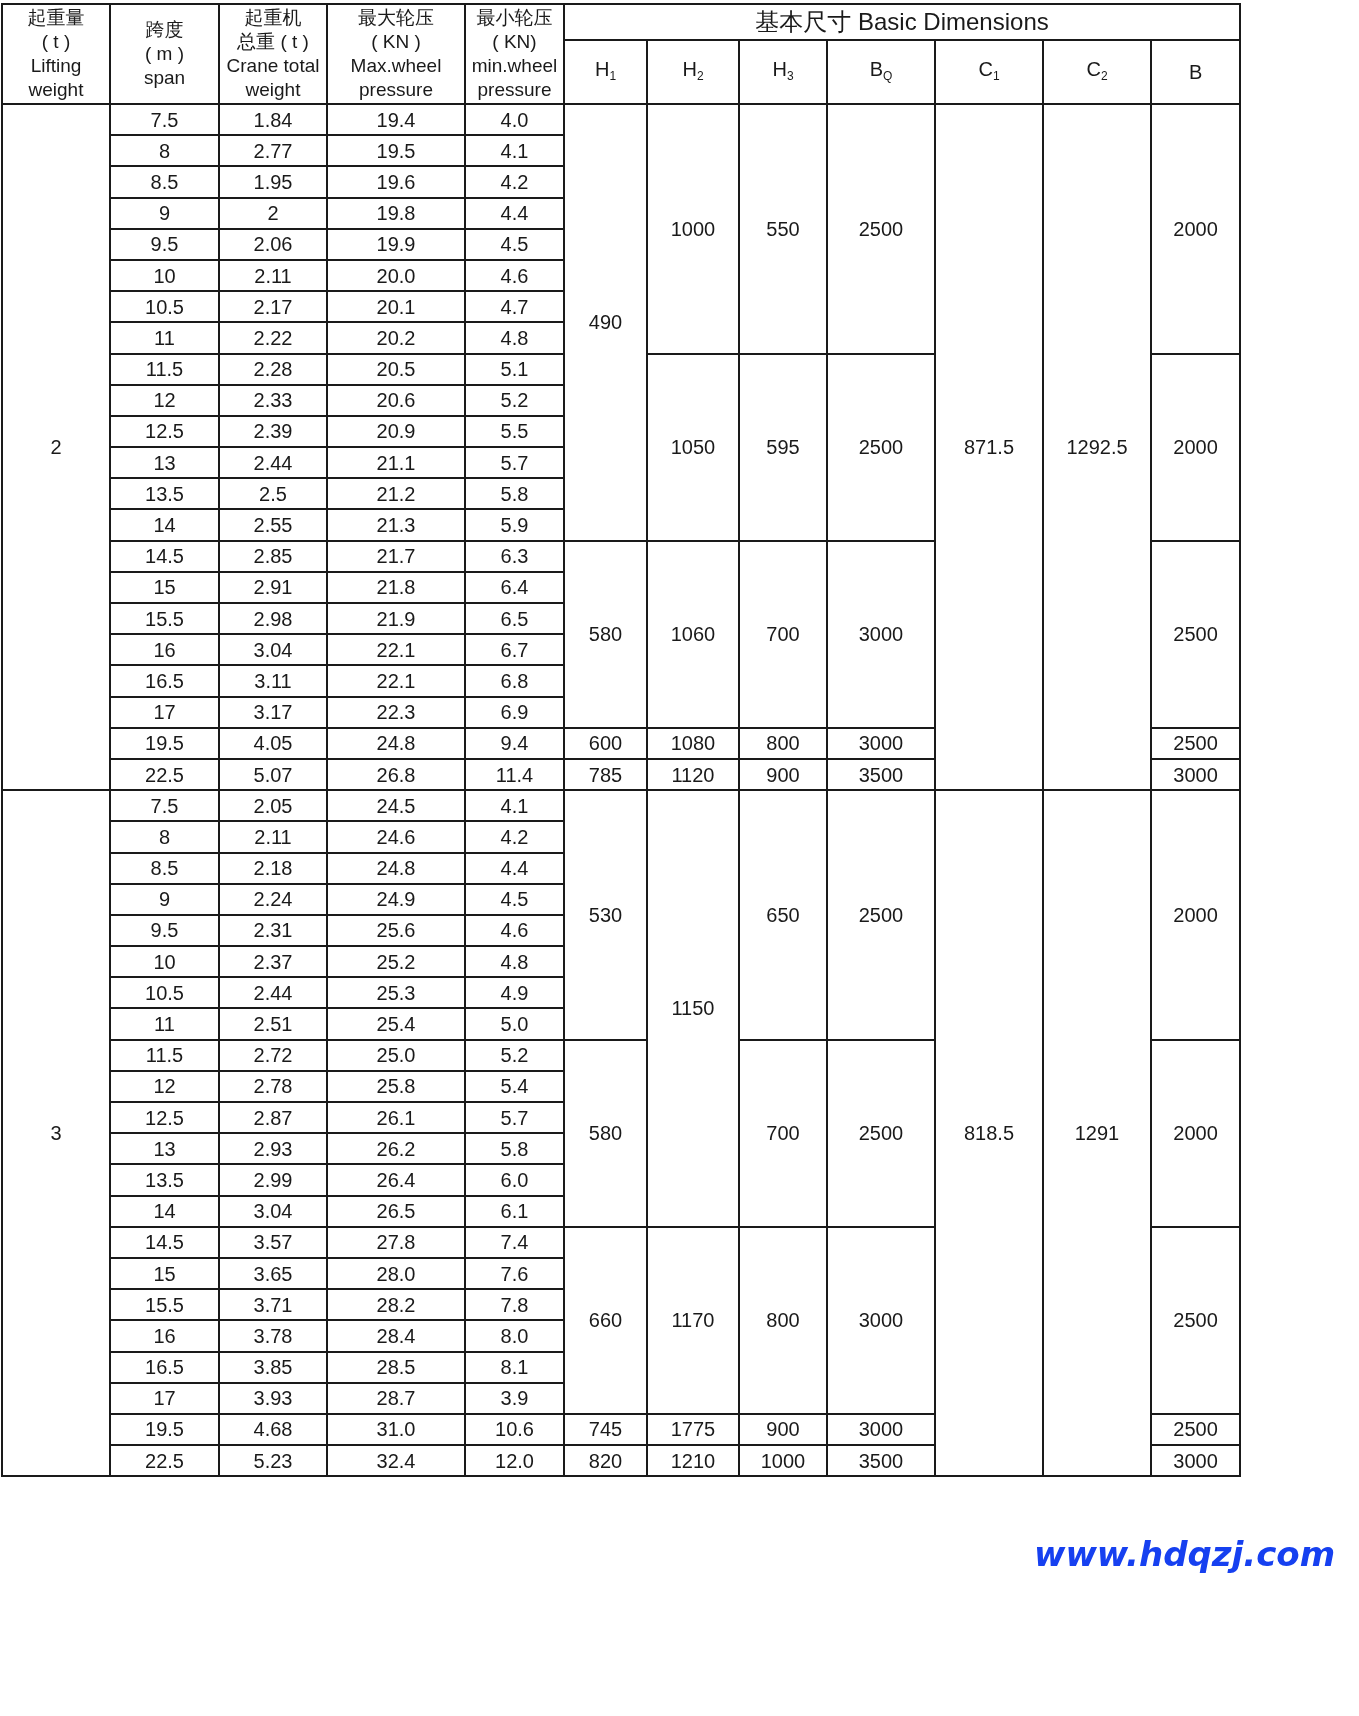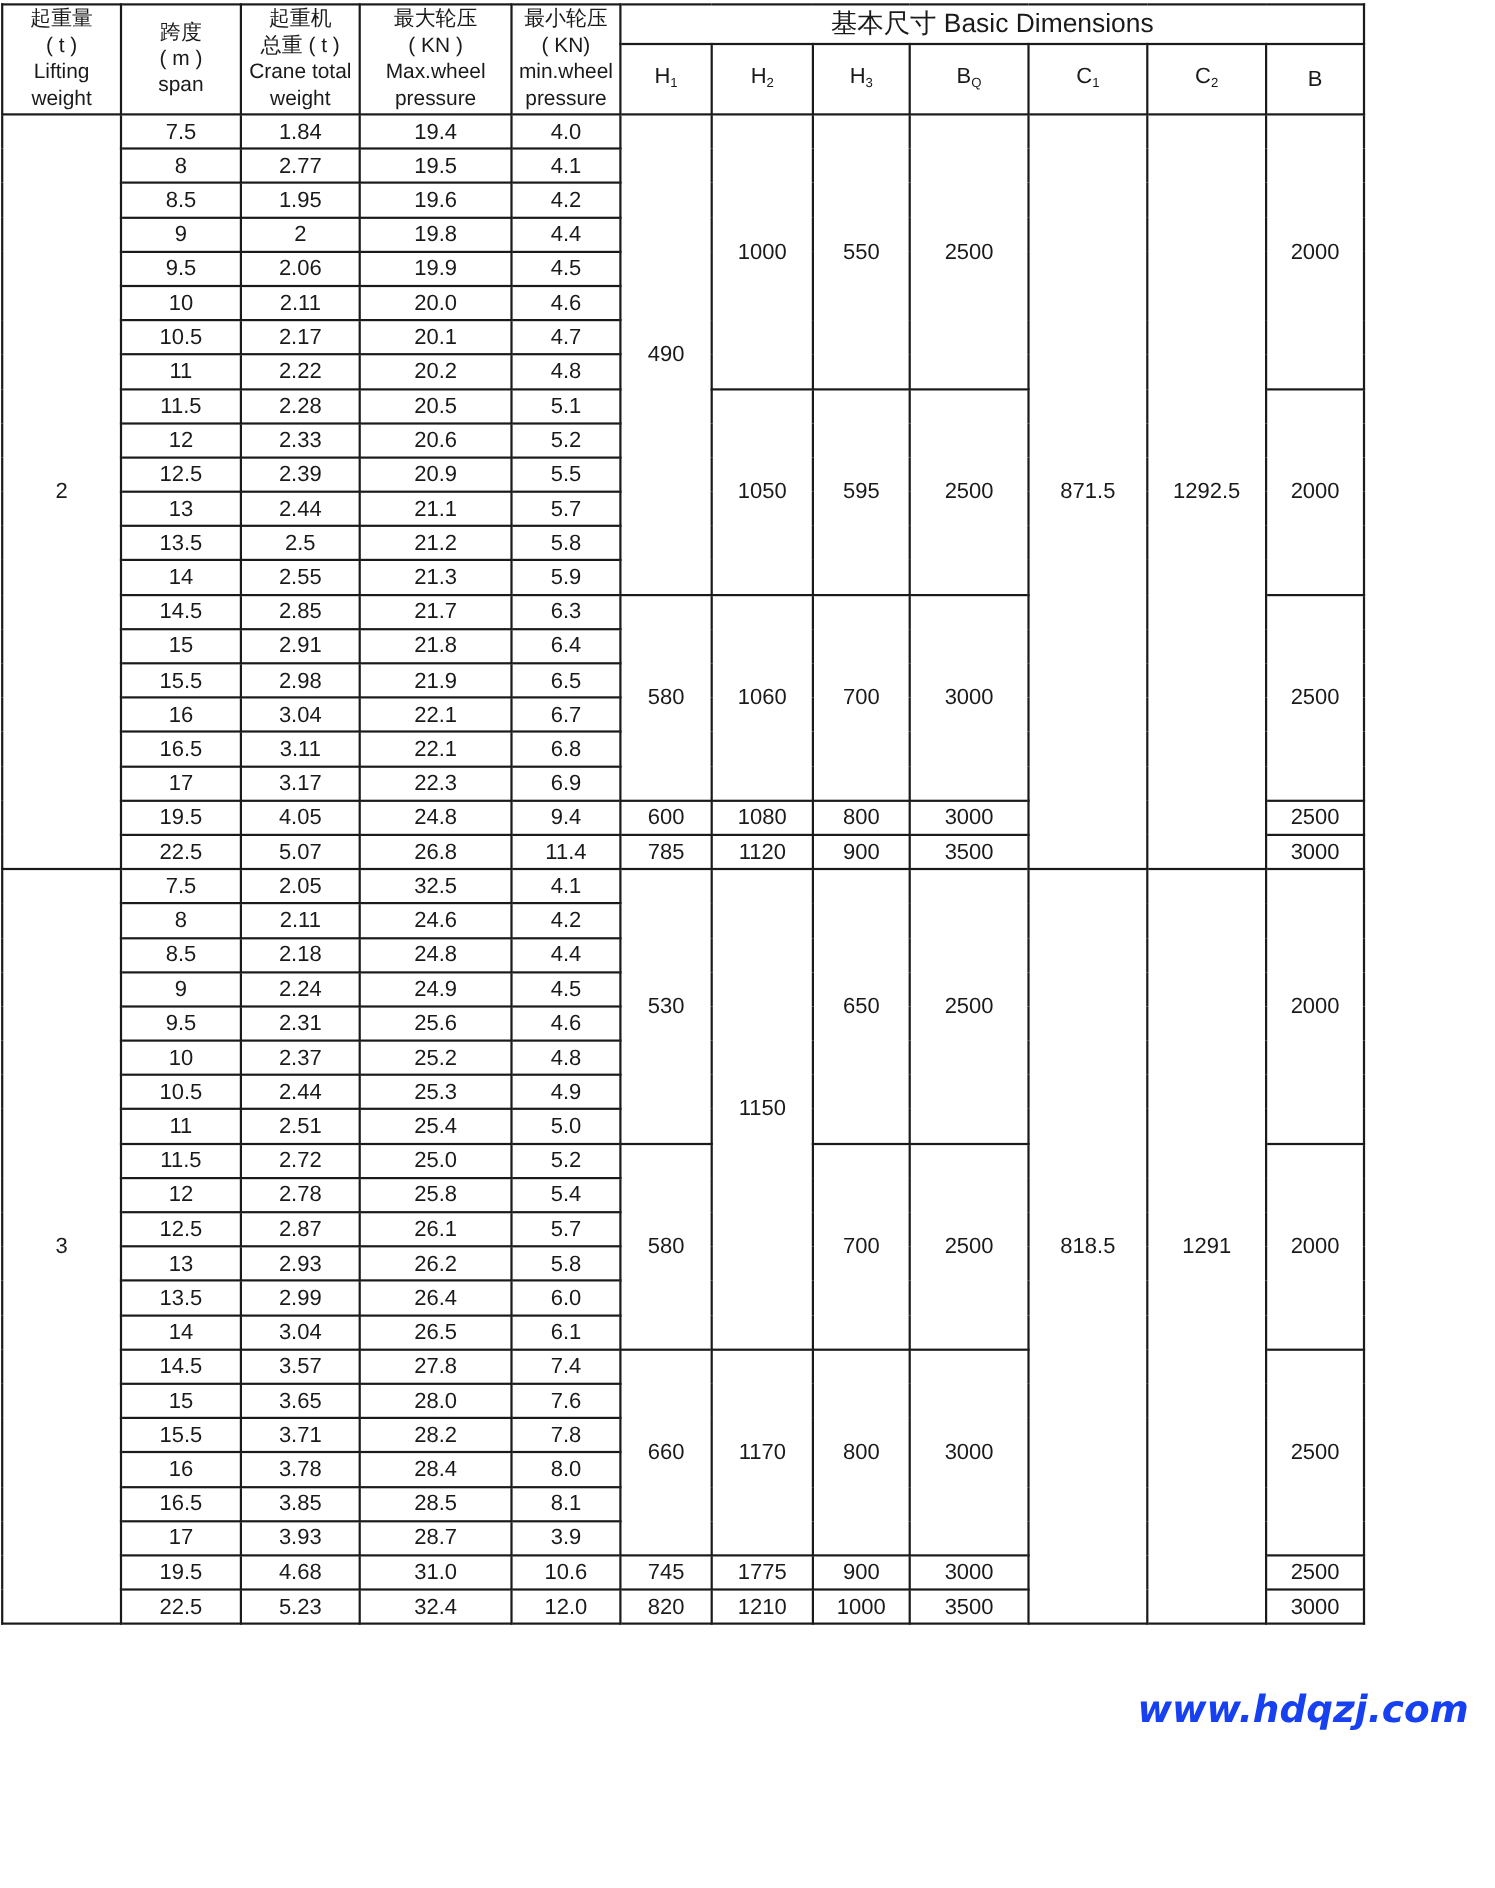--- a/index.html
+++ b/index.html
@@ -235,21 +235,21 @@
         <td rowspan="1">785</td>
         <td rowspan="1">1120</td>
         <td rowspan="1">900</td>
         <td rowspan="1">3500</td>
         <td rowspan="1">3000</td>
       </tr>
       <tr>
         <td rowspan="22">3</td>
         <td>7.5</td>
         <td>2.05</td>
-        <td>32.5</td>
+        <td>24.5</td>
         <td>4.1</td>
         <td rowspan="8">530</td>
         <td rowspan="14">1150</td>
         <td rowspan="8">650</td>
         <td rowspan="8">2500</td>
         <td rowspan="22">818.5</td>
         <td rowspan="22">1291</td>
         <td rowspan="8">2000</td>
       </tr>
       <tr>

